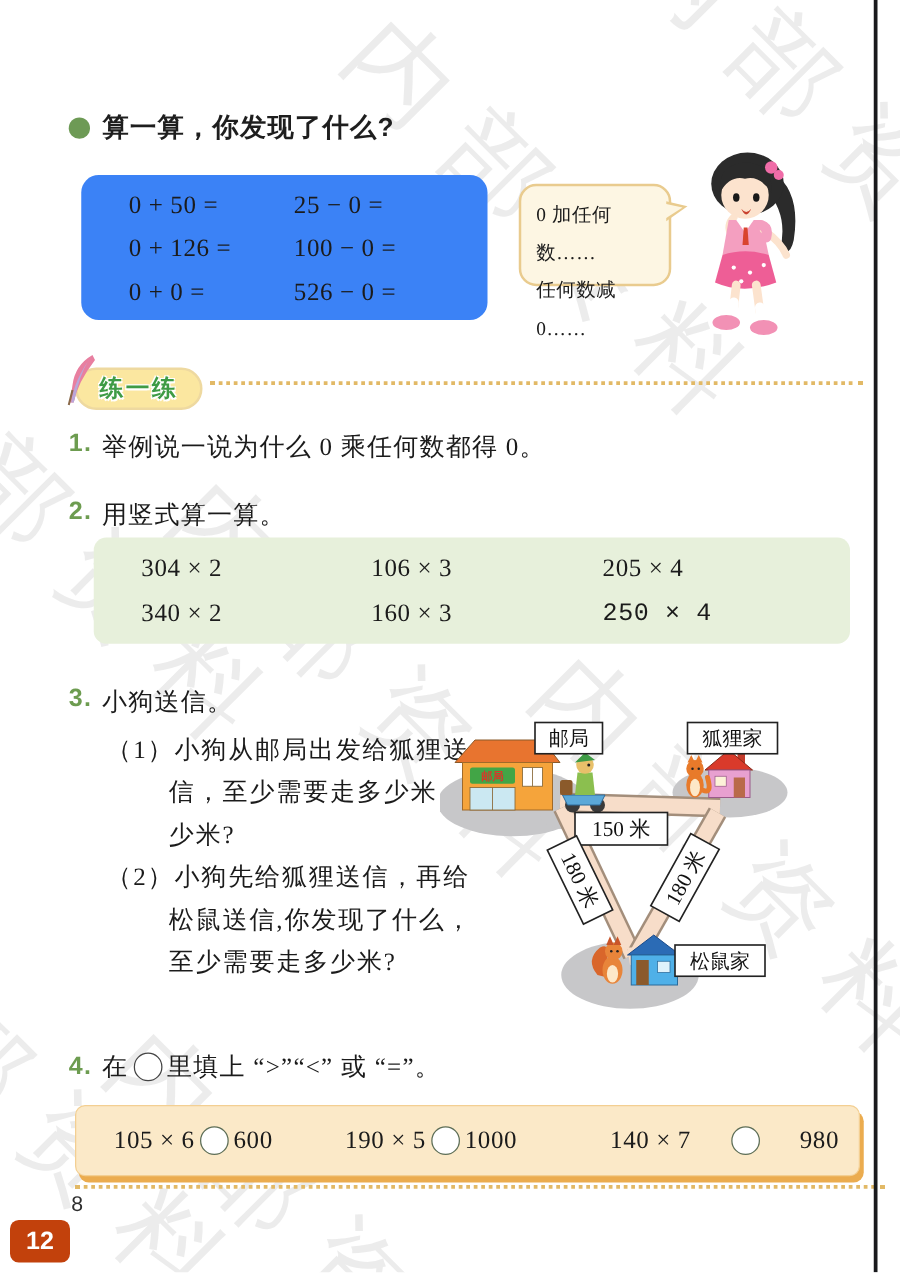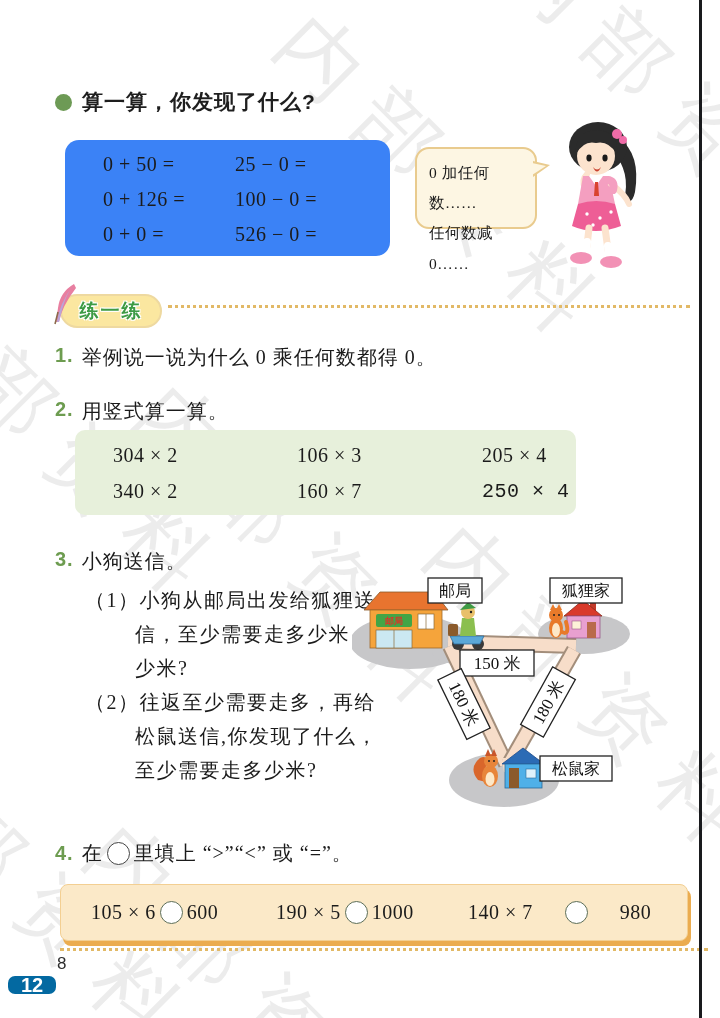--- a/index.html
+++ b/index.html
@@ -42,37 +42,37 @@
     display:flex; align-items:center; justify-content:center;
     font-family:"Liberation Sans",sans-serif; font-weight:bold; font-size:19px;
     color:#3e9b45; letter-spacing:2px;
     text-shadow:1px 1px 0 #fff, -1px -1px 0 #fff, 1px -1px 0 #fff, -1px 1px 0 #fff;
   }
   .dotline { position:absolute; border-top:3px dotted #e2b966; }
   
   .item { position:absolute; display:flex; gap:8px; font-size:20px; letter-spacing:1px; }
   .inum { font-family:"Liberation Sans",sans-serif; font-weight:bold; color:#6d9c50; font-size:20px; }
   
-  .greenbox { position:absolute; left:75px; top:430px; width:501px; height:85px; background:#e7f0db; border-radius:10px;text-align:center; }
+  .greenbox { position:absolute; left:75px; top:430px; width:605px; height:85px; background:#e7f0db; border-radius:10px;text-align:center; }
   .greenbox span { position:absolute; font-size:20px; letter-spacing:0.5px; }
   
   .sub { position:absolute; left:85px; font-size:20px; line-height:34px; letter-spacing:1.5px; }
   .sub .indent { padding-left:50px; }
   
   .cmp-circle { display:inline-block; width:23px; height:23px; border:1.6px solid #5d6e57; border-radius:50%; background:#fff; vertical-align:-5px; margin:0 4px; }
   .orangebox {
     position:absolute; left:60px; top:884px; width:628px; height:57px;
     background:#fbe9c8; border:1px solid #f3cf92; border-radius:8px;
     box-shadow:3px 5px 0 #ebac4f;
   }
   .obx-item { position:absolute; top:0; height:100%; display:flex; align-items:center; font-size:20px; letter-spacing:0.5px; }
   
   .pagenum { position:absolute; left:57px; top:954px; font-family:"Liberation Sans",sans-serif; font-size:17px; color:#2e2e2e; }
   .corner-badge {
-    position:absolute; left:8px; top:976px; width:48px; height:18px; background:#0369a1;
+    position:absolute; left:8px; top:976px; width:48px; height:34px; background:#c2410c;
     border-radius:7px; color:#fff; display:flex; align-items:center; justify-content:center;
     font-family:"Liberation Sans",sans-serif; font-weight:bold; font-size:20px;
   }
   .edge-line { position:absolute; left:699px; top:0; width:3px; height:1018px; background:#191a1d; z-index:5; }
   svg text { font-family:"Liberation Serif","DejaVu Serif",serif; }
 </style>
 </head>
 <body>
 
 <div class="page">
@@ -167,37 +167,37 @@
   <div class="item" style="left:55px; top:398px;">
     <span class="inum">2.</span>
     <span>用竖式算一算。</span>
   </div>
 
   <div class="greenbox">
     <span style="left:38px; top:14px;">304 × 2</span>
     <span style="left:222px; top:14px;">106 × 3</span>
     <span style="left:407px; top:14px;">205 × 4</span>
     <span style="left:38px; top:50px;">340 × 2</span>
-    <span style="left:222px; top:50px;">160 × 7</span>
+    <span style="left:222px; top:50px;">160 × 3</span>
     <span style="left:407px; top:50px;font-family:Liberation Mono, monospace;">250 × 4</span>
   </div>
 
   <div class="item" style="left:55px; top:548px;">
     <span class="inum">3.</span>
     <span>小狗送信。</span>
   </div>
 
   <div class="sub" style="top:583px;">
     <div><span class="inum" style="color:#1b1b1b; font-family:'Liberation Serif',serif; font-weight:normal;">（1）</span><span>小狗从邮局出发给狐狸送</span></div>
     <div class="indent">信，至少需要走多少米</div>
     <div class="indent">少米?</div>
   </div>
 
   <div class="sub" style="top:685px;">
-    <div><span class="inum" style="color:#1b1b1b; font-family:'Liberation Serif',serif; font-weight:normal;">（2）</span><span>往返至少需要走多，再给</span></div>
+    <div><span class="inum" style="color:#1b1b1b; font-family:'Liberation Serif',serif; font-weight:normal;">（2）</span><span>小狗先给狐狸送信，再给</span></div>
     <div class="indent">松鼠送信,你发现了什么，</div>
     <div class="indent">至少需要走多少米?</div>
   </div>
 
   <div class="layer" style="left:352px; top:562px; width:360px; height:262px;">
     <svg width="360" height="262" viewBox="0 0 360 262">
 
       <ellipse cx="58" cy="80" rx="60" ry="27" fill="#c7c7c9"></ellipse>
       <ellipse cx="105" cy="90" rx="25" ry="12" fill="#c7c7c9"></ellipse>
       <ellipse cx="232" cy="72" rx="46" ry="20" fill="#c7c7c9"></ellipse>
@@ -306,21 +306,21 @@
     <div class="obx-item" style="left:30px;">
       <span>105 × 6</span>
         <span class="cmp-circle"></span>
         <span>600</span>
     </div>
     <div class="obx-item" style="left:215px;">
       <span>190 × 5</span>
         <span class="cmp-circle"></span>
         <span>1000</span>
     </div>
-    <div class="obx-item" style="left:407px;gap:28px;">
+    <div class="obx-item" style="left:427px;gap:28px;">
       <span>140 × 7</span>
         <span class="cmp-circle"></span>
         <span>980</span>
     </div>
   </div>
 
   <div class="dotline" style="left:60px; top:948px; width:648px;"></div>
   <div class="pagenum">8</div>
   <div class="corner-badge">12</div>
   <div class="edge-line"></div>

